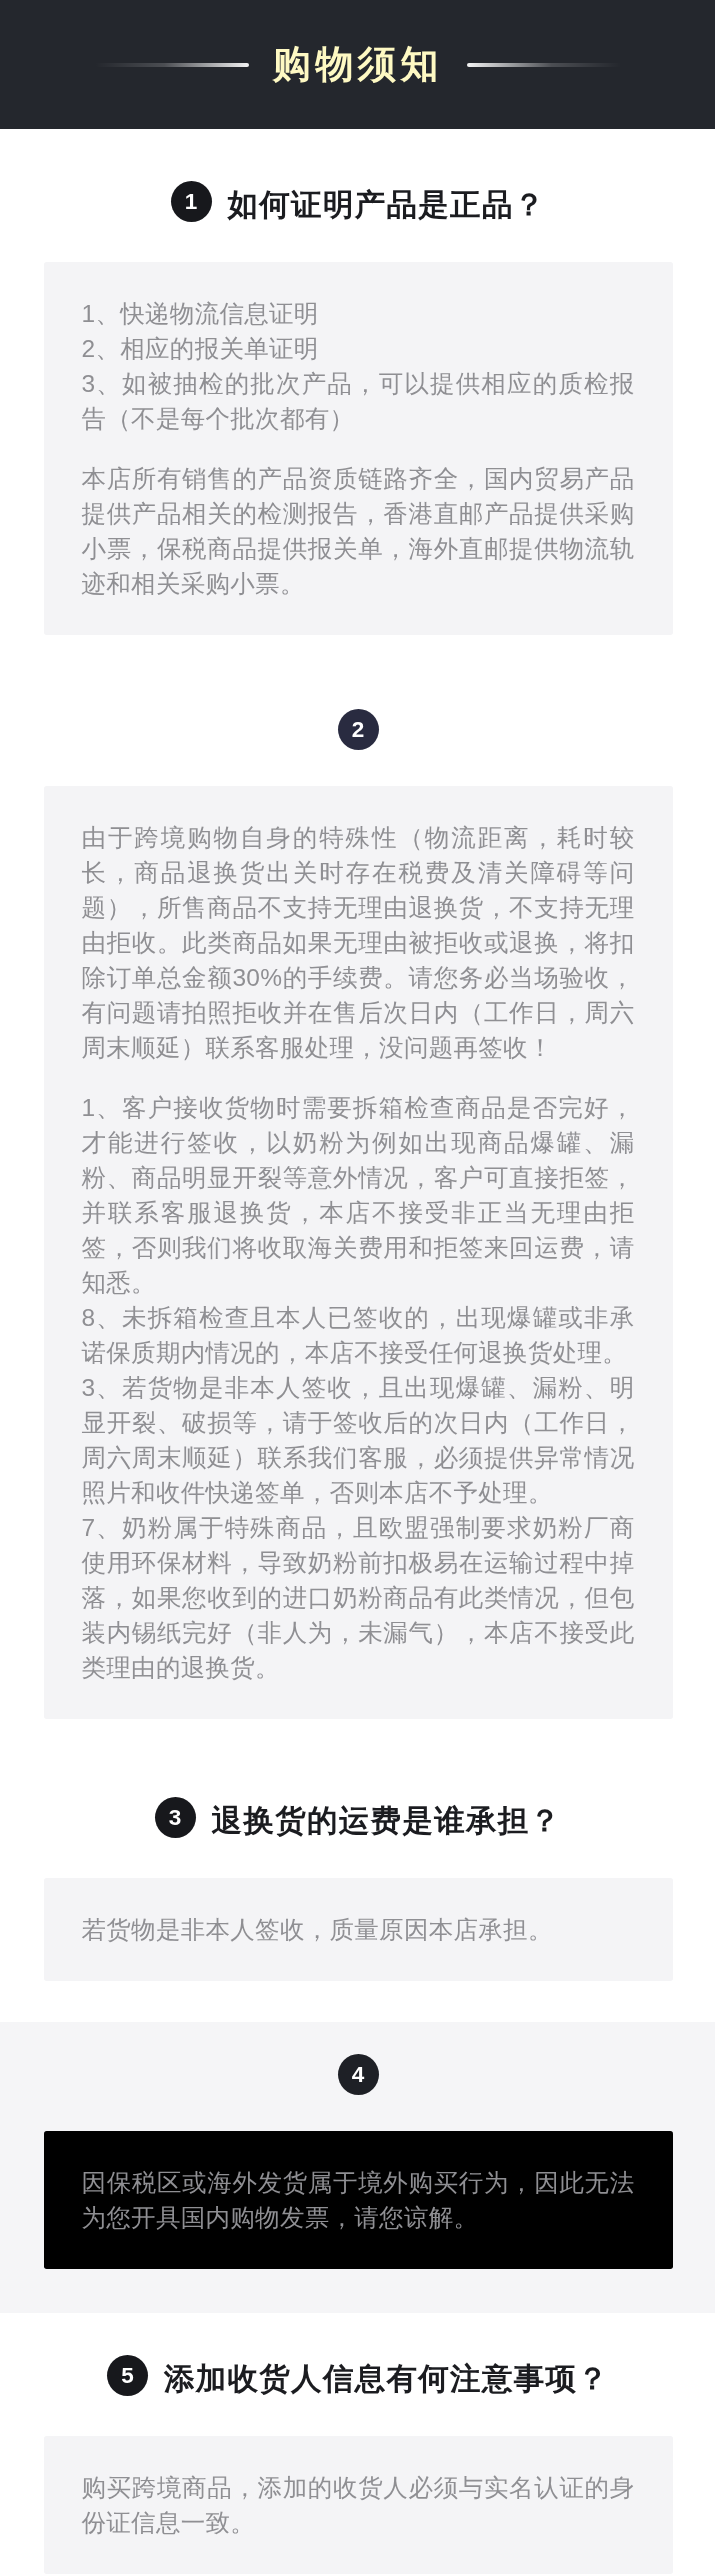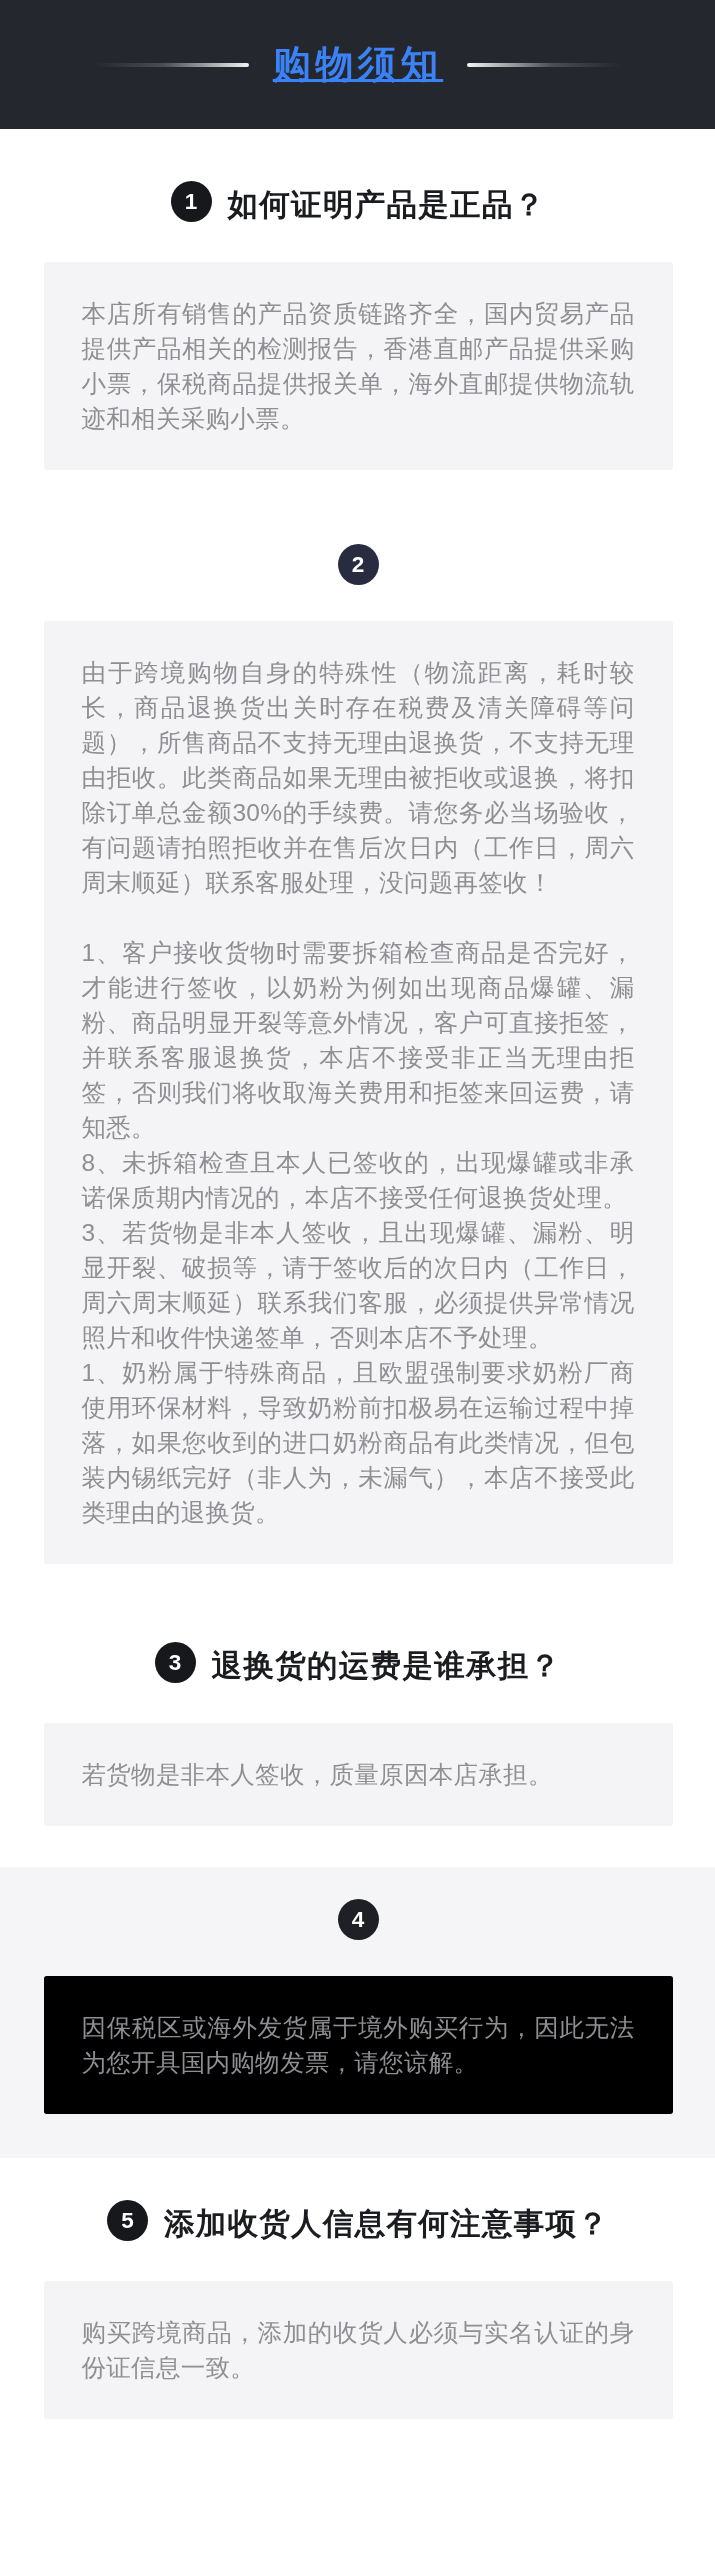--- a/index.html
+++ b/index.html
@@ -13,26 +13,25 @@
   
   .page-header {
     height:129px;
     background:var(--header-bg,#24272d);
     display:flex;
     align-items:center;
     justify-content:center;
     gap:24px;
   }
   .page-header h1 {
-    color:#3b82f6;
+    color:#fef9c3;
     font-size:38px;
     font-weight:700;
     letter-spacing:4.6px;
     white-space:nowrap;
-    text-decoration:underline;
   }
   .hline {
     width:154px;
     height:4px;
     border-radius:2px;
   }
   .hline.left  { background:linear-gradient(to right, rgba(255,255,255,0) 0%, rgba(255,255,255,.18) 45%, rgba(255,255,255,.95) 100%); }
   .hline.right { background:linear-gradient(to left,  rgba(255,255,255,0) 0%, rgba(255,255,255,.18) 45%, rgba(255,255,255,.95) 100%); }
 
   
@@ -76,21 +75,21 @@
 
   .card {
     width:629px;
     margin:0 auto;
     background:var(--card-bg,#f4f4f6);
     border-radius:2.7px;
     padding:34px 38px;
   }
   .banded .card { background:#000000; }
 
-  .card .block + .block { margin-top:35px; }
+  .card .block + .block { margin-top:25px; }
   .card p {
     font-size:24.5px;
     line-height:35px;
     color:var(--text-color,#8f8f93);
     letter-spacing:0.3px;
     text-align:justify;
   }
 </style>
 </head>
 <body>
@@ -102,37 +101,42 @@
 </header>
 
 <main>
     <section class="faq-section s1">
       <div class="section-head">
         <span class="badge" style="background: rgb(23, 24, 28);">1</span>
         <h2>如何证明产品是正品？</h2>
       </div>
       <div class="card">
         <div class="block">
+          <p>1、快递物流信息证明</p>
+          <p>2、相应的报关单证明</p>
+          <p>3、如被抽检的批次产品，可以提供相应的质检报告（不是每个批次都有）</p>
+        </div>
+        <div class="block">
           <p>本店所有销售的产品资质链路齐全，国内贸易产品提供产品相关的检测报告，香港直邮产品提供采购小票，保税商品提供报关单，海外直邮提供物流轨迹和相关采购小票。</p>
         </div>
       </div>
     </section>
     <section class="faq-section s2">
       <div class="section-head">
         <span class="badge" style="background: rgb(41, 43, 64);">2</span>
       </div>
       <div class="card">
         <div class="block">
           <p>由于跨境购物自身的特殊性（物流距离，耗时较长，商品退换货出关时存在税费及清关障碍等问题），所售商品不支持无理由退换货，不支持无理由拒收。此类商品如果无理由被拒收或退换，将扣除订单总金额30%的手续费。请您务必当场验收，有问题请拍照拒收并在售后次日内（工作日，周六周末顺延）联系客服处理，没问题再签收！</p>
         </div>
         <div class="block">
           <p>1、客户接收货物时需要拆箱检查商品是否完好，才能进行签收，以奶粉为例如出现商品爆罐、漏粉、商品明显开裂等意外情况，客户可直接拒签，并联系客服退换货，本店不接受非正当无理由拒签，否则我们将收取海关费用和拒签来回运费，请知悉。</p>
           <p>8、未拆箱检查且本人已签收的，出现爆罐或非承诺保质期内情况的，本店不接受任何退换货处理。</p>
           <p>3、若货物是非本人签收，且出现爆罐、漏粉、明显开裂、破损等，请于签收后的次日内（工作日，周六周末顺延）联系我们客服，必须提供异常情况照片和收件快递签单，否则本店不予处理。</p>
-          <p>1、奶粉属于特殊商品，且欧盟强制要求奶粉厂商使用环保材料，导致奶粉前扣极易在运输过程中掉落，如果您收到的进口奶粉商品有此类情况，但包装内锡纸完好（非人为，未漏气），本店不接受此类理由的退换货。</p>
+          <p>7、奶粉属于特殊商品，且欧盟强制要求奶粉厂商使用环保材料，导致奶粉前扣极易在运输过程中掉落，如果您收到的进口奶粉商品有此类情况，但包装内锡纸完好（非人为，未漏气），本店不接受此类理由的退换货。</p>
         </div>
       </div>
     </section>
     <section class="faq-section s3">
       <div class="section-head">
         <span class="badge" style="background: rgb(23, 24, 28);">3</span>
         <h2>退换货的运费是谁承担？</h2>
       </div>
       <div class="card">
         <div class="block">

